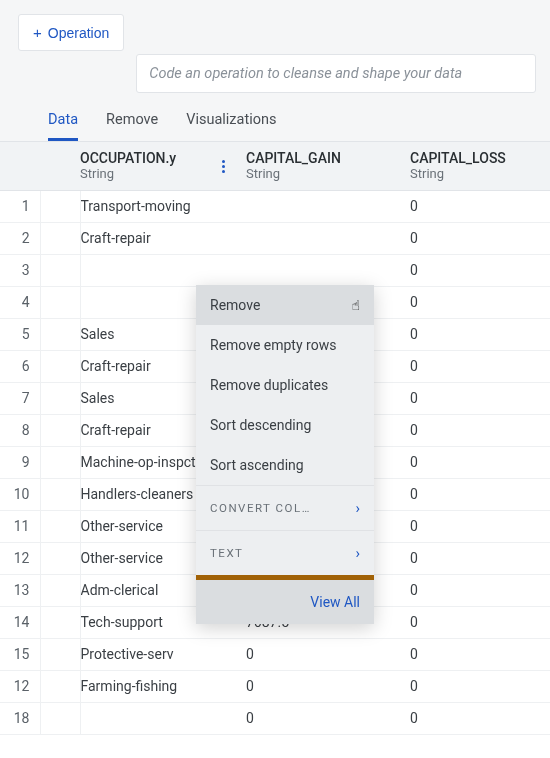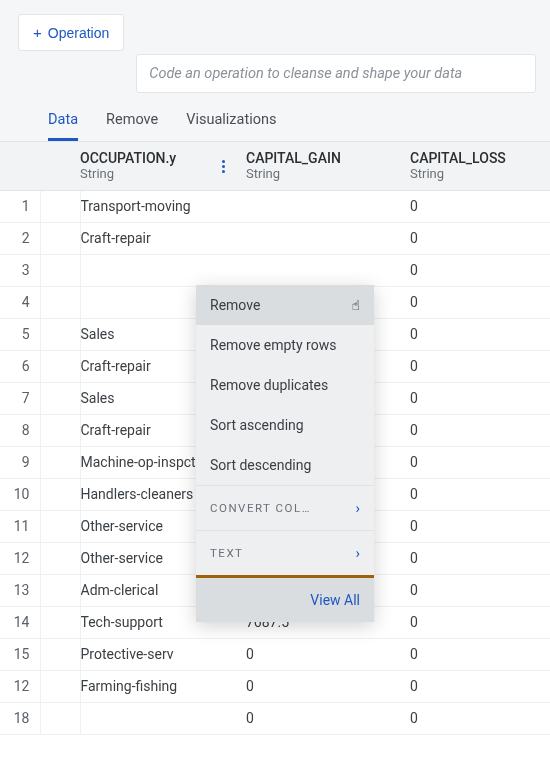--- a/index.html
+++ b/index.html
@@ -182,21 +182,21 @@
   .ctx-sub .chev {
     color: #1f57c3;
     font-size: 15px;
     letter-spacing: 0;
   }
   .ctx-viewall {
     background: #dadde0;
     padding: 14px 14px;
     color: #1f57c3;
     cursor: pointer;
-    border-top: 3px solid #a16207;
+    border-top: 5px solid #a16207;
   }
   .cursor-icon {
     font-size: 14px;
     color: #000;
   }
 </style>
 </head>
 <body>
 
 <div class="top-area">
@@ -391,24 +391,24 @@
       <span>Remove</span>
       <span class="cursor-icon">☝︎</span>
     </div>
     <div class="ctx-item">
       <span>Remove empty rows</span>
     </div>
     <div class="ctx-item">
       <span>Remove duplicates</span>
     </div>
     <div class="ctx-item">
+      <span>Sort descending</span>
+    </div>
+    <div class="ctx-item">
       <span>Sort ascending</span>
-    </div>
-    <div class="ctx-item">
-      <span>Sort descending</span>
     </div>
     <div class="ctx-sub">
       <span>CONVERT COL…</span>
       <span class="chev">›</span>
     </div>
     <div class="ctx-sub">
       <span>TEXT</span>
       <span class="chev">›</span>
     </div>
     <div class="ctx-viewall">

